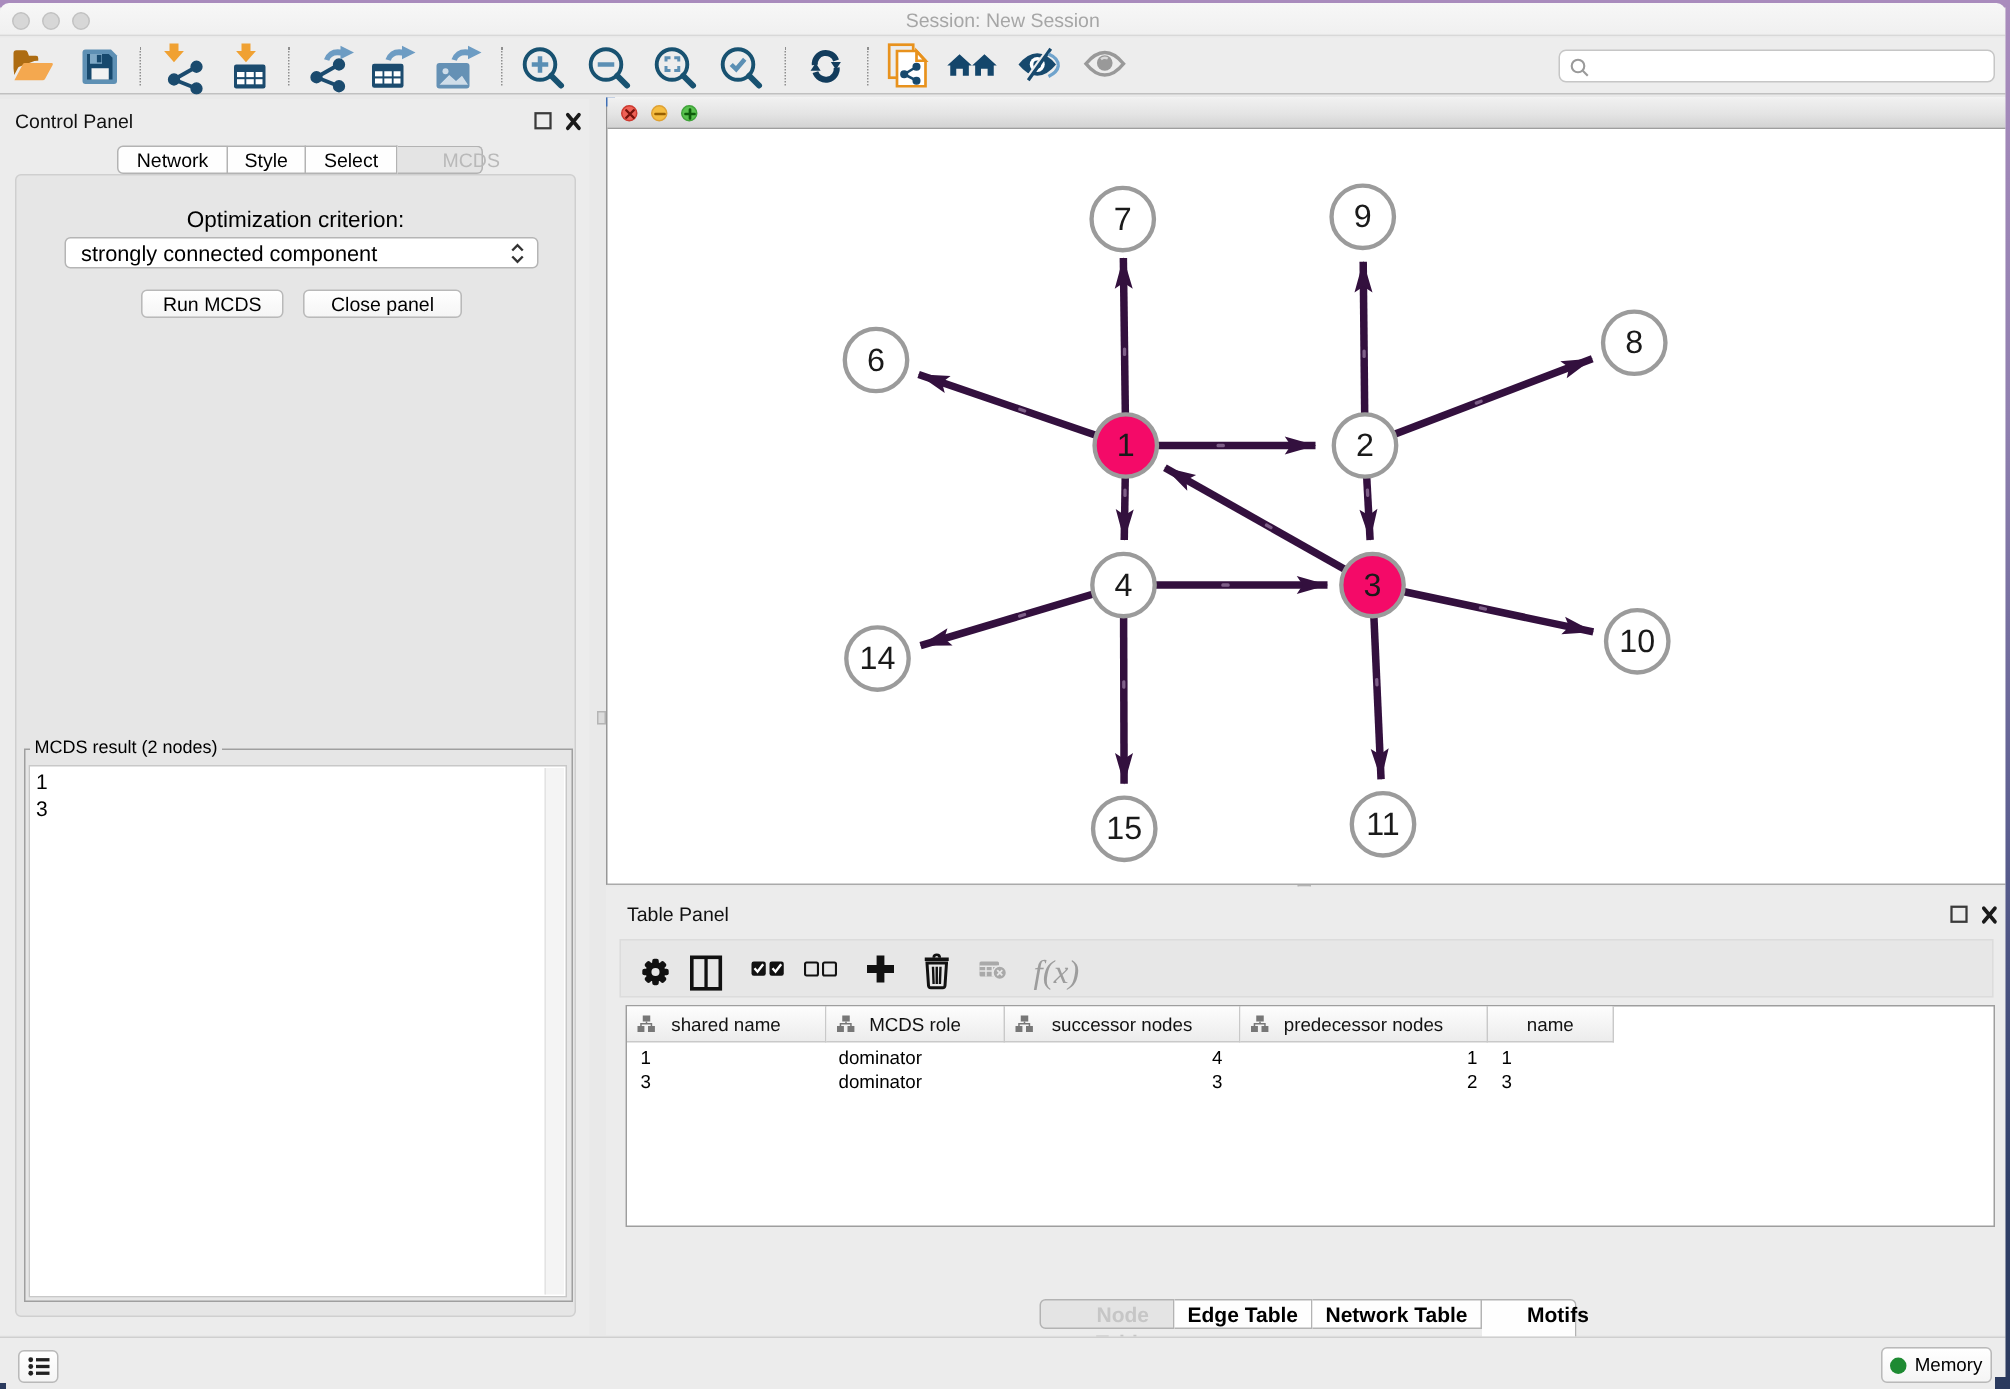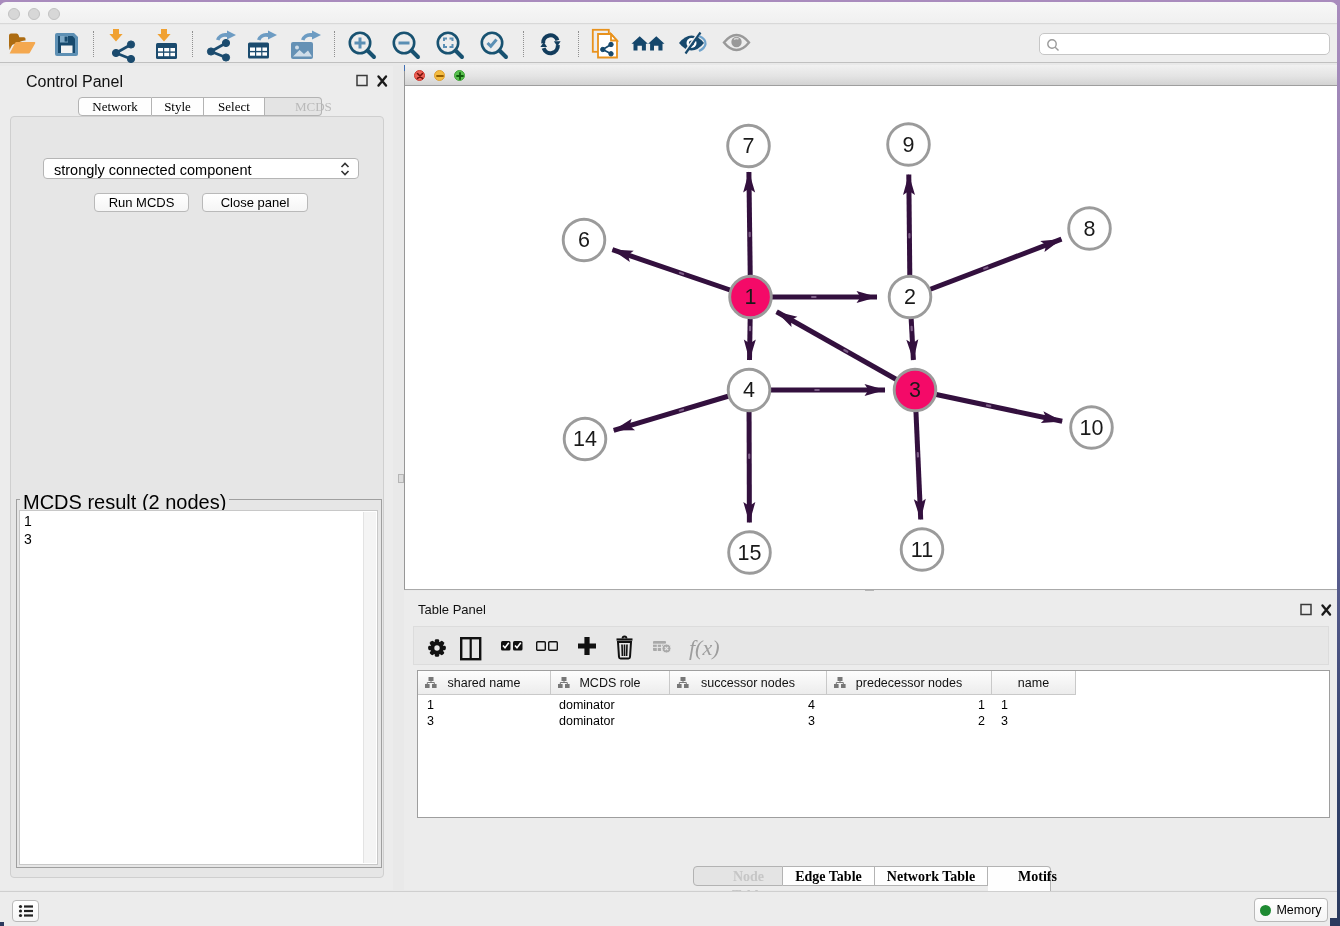--- a/index.html
+++ b/index.html
@@ -20,21 +20,21 @@
      border-bottom:1px solid #c0c0c0; z-index:4; }
   .tsep { position:absolute; top:6px; height:26px; width:0;
      border-left:1px dotted #8f8f8f; }
   #searchbox { position:absolute; left:1039px; top:8px; width:291px; height:22px;
      background:#fff; border:1px solid #c6c6c6; border-radius:5px; }
   #cp { left:0; top:66px; width:393px; height:824px; background:#ececec; }
   #cp-content { position:absolute; left:10px; top:50px; width:374px; height:762px;
      background:#e6e6e6; border:1px solid #cfcfcf; border-radius:4px; }
   .tabrow { position:absolute; display:flex; }
   .tab { font-size:13px; color:#000; background:#fefefe; border:1px solid #b3b3b3;
-     border-left:none; height:19px; line-height:18px; text-align:center;font-family:Liberation Serif, serif; }
+     border-left:none; height:19px; line-height:18px; text-align:center; }
   .tab.first { border-left:1px solid #b3b3b3; border-radius:4px 0 0 4px; }
   .tab.last { border-radius:0 4px 4px 0;padding-left:30px; }
   .tab.sel { background:#e4e4e4; color:#b9b9b9; }
   .btn { position:absolute; background:linear-gradient(180deg,#ffffff,#f5f5f5);
      border:1px solid #b9b9b9; border-radius:4px; font-size:13px; color:#000;
      text-align:center; }
   #netwin { left:404px; top:65px; width:933px; height:525px; background:#fff;
      border-left:1px solid #979797; border-bottom:1px solid #aaa; }
   #net-titlebar { position:absolute; left:0; top:0; width:932px; height:21px;
      background:linear-gradient(180deg,#f1f1f1 0%,#e4e4e4 55%,#d3d3d3 100%);
@@ -59,20 +59,21 @@
 </style>
 </head>
 <body>
 <div class="abs" id="desktop-top"></div>
 <div class="abs" id="desktop-right"></div>
 
 <div class="abs" id="titlebar">
   <div class="tl" style="left:8px;"></div>
   <div class="tl" style="left:28px;"></div>
   <div class="tl" style="left:48px;"></div>
+  <div id="title-text">Session: New Session</div>
 </div>
 
 <div class="abs" id="toolbar">
   <svg width="1337" height="38" viewBox="0 0 1337 38" style="position:absolute;left:0;top:0;">
     <g id="icons"></g>
 
     <g transform="translate(9,8)">
       <path d="M0 12.5 L0 2.5 Q0 0.5 2 0.5 L7.5 0.5 Q9 0.5 9.5 2 L10.3 4.2 L15 4.2 Q16.5 4.2 16.5 5.8 L16.5 7.5 L5.5 7.5 L0.5 17 Z" fill="#ad6c12"></path>
       <path d="M0.8 12.7 L0.8 3 Q0.8 1.5 2 1.5 L7.5 1.5 Q8.3 1.5 8.6 2.3 L9.6 5 L15 5 Q15.7 5 15.7 5.8 L15.7 7 Z" fill="#ad6c12"></path>
       <path d="M0.6 20.5 L6.2 9.8 Q6.6 9 7.5 9 L25.6 9 Q26.8 9.2 26.1 10.4 L21 19.6 Q20.5 20.5 19.5 20.5 Z" fill="#f4a84f"></path>
@@ -216,44 +217,45 @@
   <div class="tsep" style="left:578px;"></div>
   <div id="searchbox">
     <svg width="14" height="14" style="position:absolute;left:6px;top:4px" viewBox="0 0 14 14">
       <circle cx="6" cy="6" r="4.2" fill="none" stroke="#9a9a9a" stroke-width="1.4"></circle>
       <line x1="9.2" y1="9.2" x2="12.5" y2="12.5" stroke="#9a9a9a" stroke-width="1.4"></line>
     </svg>
   </div>
 </div>
 
 <div class="abs" id="cp">
-  <div style="position:absolute;left:26px;top:7px;font-size:16px;color:#111;">Control Panel</div>
+  <div style="position:absolute;left:10px;top:7px;font-size:13px;color:#111;">Control Panel</div>
   <svg width="32" height="14" style="position:absolute;left:356px;top:8px" viewBox="0 0 32 14">
     <rect x="1" y="1.5" width="10" height="10" fill="none" stroke="#3a3a3a" stroke-width="1.5"></rect>
     <path d="M22.5 2.5 L30 11.5 M30 2.5 L22.5 11.5" stroke="#1a1a1a" stroke-width="2.4" stroke-linecap="round"></path>
   </svg>
   <div class="tabrow" style="left:78px; top:31px;">
     <div class="tab first" style="width:74px;">Network</div>
     <div class="tab" style="width:52px;">Style</div>
     <div class="tab" style="width:61px;">Select</div>
     <div class="tab sel last" style="width:57px;">MCDS</div>
   </div>
   <div id="cp-content"></div>
+  <div class="abs" style="left:10px;top:72px;width:374px;text-align:center;font-size:15px;color:#000;">Optimization criterion:</div>
   <div class="abs" style="left:43px;top:92px;width:316px;height:21px;background:#fff;border:1px solid #b5b5b5;border-radius:4px;text-align:right;">
     <span style="position:absolute;left:10px;top:2.5px;font-size:14.5px;">strongly connected component</span>
     <svg width="10" height="14" style="position:absolute;right:8px;top:3px" viewBox="0 0 10 14">
       <path d="M1.5 5 L5 1.5 L8.5 5" fill="none" stroke="#333" stroke-width="1.6"></path>
       <path d="M1.5 9 L5 12.5 L8.5 9" fill="none" stroke="#333" stroke-width="1.6"></path>
     </svg>
   </div>
   <div class="btn" style="left:94px;top:127px;width:95px;height:19px;line-height:18px;">Run MCDS</div>
   <div class="btn" style="left:202px;top:127px;width:106px;height:19px;line-height:18px;">Close panel</div>
 
   <div class="abs" style="left:16px;top:433px;width:366px;height:369px;border:1px solid #9f9f9f;"></div>
-  <div class="abs" style="left:20px;top:425px;background:#e6e6e6;padding:0 3px;font-size:20px;color:#000;">MCDS result (2 nodes)</div>
+  <div class="abs" style="left:20px;top:425px;background:#e6e6e6;padding:0 3px;font-size:12px;color:#000;">MCDS result (2 nodes)</div>
   <div class="abs" style="left:19px;top:444px;width:359px;height:355px;background:#fff;border:1px solid #c8c8c8;">
     <div style="position:absolute;left:4px;top:0.5px;font-size:14px;line-height:18px;color:#000;">1<br>3</div>
     <div style="position:absolute;right:1px;top:1px;width:13px;bottom:1px;background:#f4f4f4;border-left:1px solid #e3e3e3;"></div>
   </div>
 </div>
 
 <div class="abs" style="left:398px;top:474px;width:6px;height:9px;background:#dcdcdc;border:1px solid #b5b5b5;"></div>
 
 <div class="abs" id="netwin">
   <div style="position:absolute;left:-1px;top:0;width:6px;height:6px;background:#3f6fb5;"></div>

